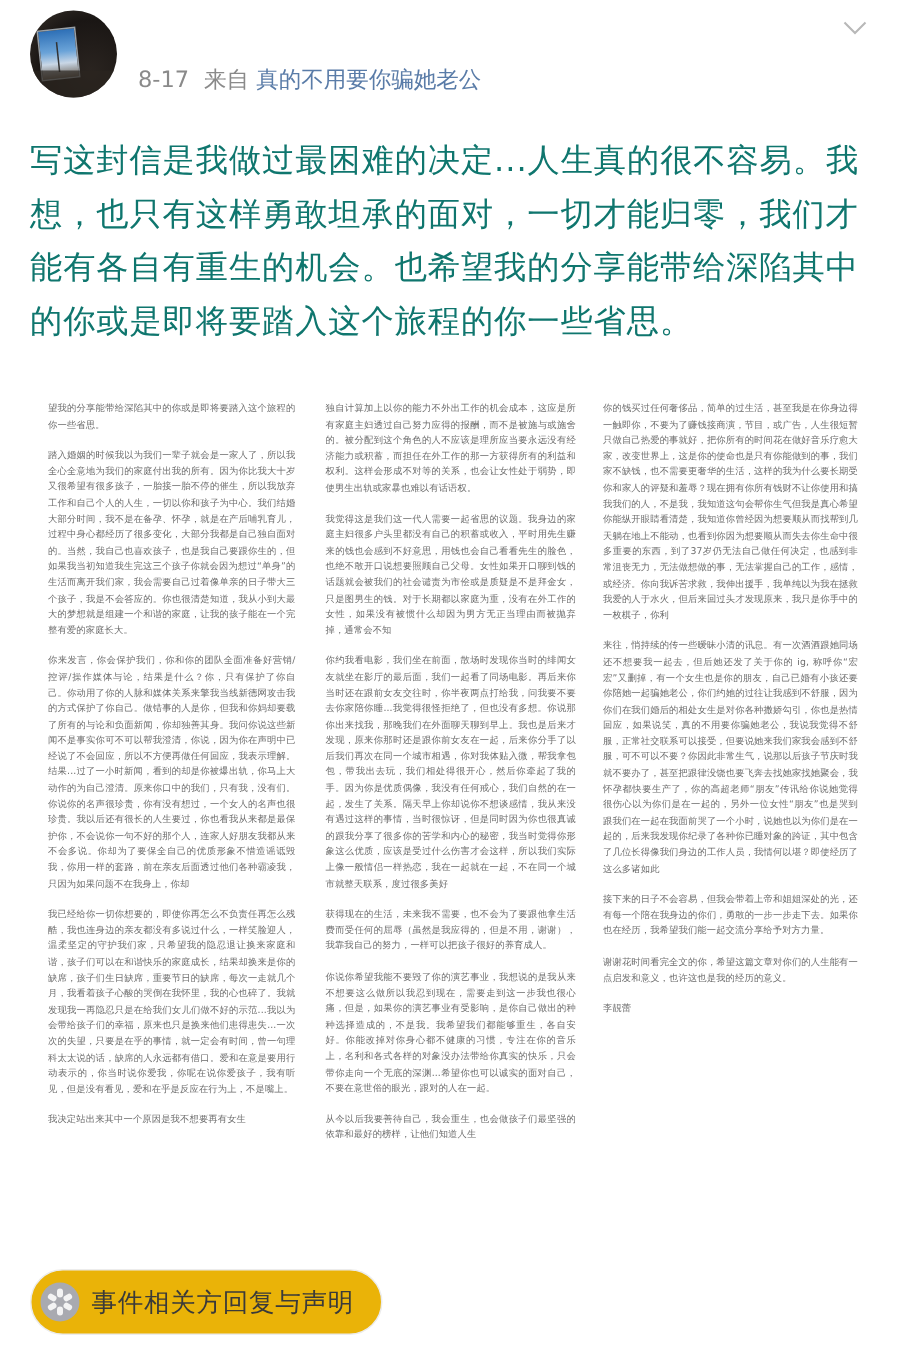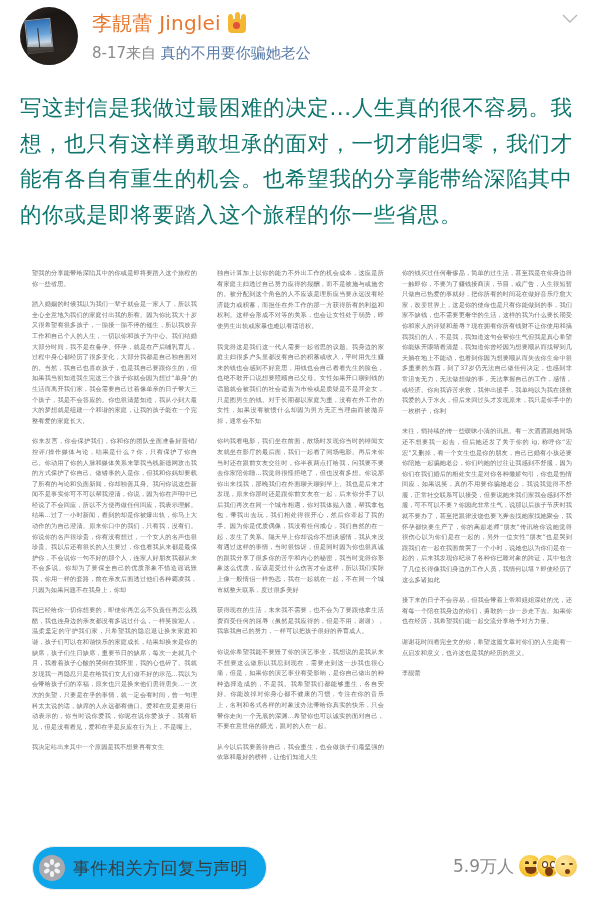--- a/index.html
+++ b/index.html
@@ -16,39 +16,39 @@
   .avatar .shade { position: absolute; left: 0; top: 40px; width: 58px; height: 20px; background: #2b2520; opacity: .7; }
 
   .name-row { position: absolute; left: 92px; top: 10px; display: flex; align-items: center; }
   .name { font-size: 20px; color: #e8772e; letter-spacing: 0.2px; }
   .crown { margin-left: 6px; width: 20px; height: 19px; position: relative; }
   .crown .base { position: absolute; left: 1px; top: 5px; width: 18px; height: 14px; background: #f4b733; border-radius: 3px 3px 4px 4px; }
   .crown .tip { position: absolute; top: 0; width: 5px; height: 7px; background: #f4b733; border-radius: 50% 50% 0 0; }
   .crown .gem { position: absolute; left: 6px; top: 8px; width: 7px; height: 7px; background: #e0523a; border-radius: 50%; }
 
   .meta { position: absolute; left: 92px; top: 44px; font-size: 15px; color: #8a8a8a; white-space: nowrap; }
-  .meta .source { }
+  .meta .source { margin-left: 10px; }
   .meta .client { color: #5a7ca8; }
 
   .chevron { position: absolute; left: 562px; top: 14px; width: 14px; height: 14px; }
   .chevron svg { display: block; }
 
   .post-text { position: absolute; left: 20px; top: 90px; width: 565px; font-size: 21.5px; line-height: 35.5px;
     color: #0f766e; letter-spacing: 0.6px; }
 
   .letters { position: absolute; left: 0; top: 260px; width: 600px; height: 580px; }
   .letter-col { position: absolute; top: 8px; font-size: 6.2px; line-height: 10.6px; color: #6c6c6c; letter-spacing: 0.1px; }
   .letter-col p { margin-bottom: 10px; text-align: justify; }
   .col1 { left: 32px; width: 165px; }
   .col2 { left: 217px; width: 167px; }
   .col3 { left: 402px; width: 170px; }
 
   .footer { position: absolute; left: 0; top: 840px; width: 600px; height: 57px; }
-  .topic-pill { position: absolute; left: 32px; top: 6px; height: 44px; padding: 0 18px 0 6px; border-radius: 22px;
-    background: #0ea5e9; border: 1px solid #ececec; display: flex; align-items: center; }
+  .topic-pill { position: absolute; left: 20px; top: 6px; height: 44px; padding: 0 18px 0 6px; border-radius: 22px;
+    background: #eab308; border: 1px solid #ececec; display: flex; align-items: center; }
   .topic-icon { width: 26px; height: 26px; border-radius: 50%; background: #a9aab0; position: relative; margin-right: 8px; }
   .topic-icon i { position: absolute; width: 4px; height: 6px; background: #f3f3f3; border-radius: 2px; left: 11px; top: 10px; }
   .topic-label { font-size: 17px; color: #3a3a3a; letter-spacing: 0.5px; }
 
   .reactions { position: absolute; right: 22px; top: 14px; display: flex; align-items: center; }
   .react-count { font-size: 17px; color: #8a8a8a; margin-right: 10px; }
   .emoji { width: 24px; height: 24px; border-radius: 50%; background: radial-gradient(circle at 40% 35%, #ffe27a, #f5b81c 70%, #e89a10);
     position: relative; margin-left: -6px; border: 1px solid #fff; }
   .emoji:first-of-type { margin-left: 0; }
   .emoji .mouth { position: absolute; left: 6px; top: 12px; width: 12px; height: 7px; background: #7a3b10; border-radius: 0 0 6px 6px; }
@@ -56,30 +56,20 @@
   .emoji .o-mouth { position: absolute; left: 8px; top: 12px; width: 8px; height: 9px; background: #7a3b10; border-radius: 50%; }
   .emoji.pale { background: radial-gradient(circle at 40% 35%, #ffe9a3, #f7cc5a 70%, #eeb53a); }
 </style>
 </head>
 <body>
 
 <div class="header">
   <div class="avatar">
     <div class="pic"></div>
     <div class="shade"></div>
-  </div>
-  <div class="name-row">
-    <span class="name">李靚蕾 Jinglei</span>
-    <span class="crown">
-      <span class="base"></span>
-      <span class="tip" style="left:1px"></span>
-      <span class="tip" style="left:8px;top:-2px"></span>
-      <span class="tip" style="left:14px"></span>
-      <span class="gem"></span>
-    </span>
   </div>
   <div class="meta">
     <span>8-17</span><span class="source">来自</span> <span class="client">真的不用要你骗她老公</span>
   </div>
   <div class="chevron">
     <svg width="16" height="10" viewBox="0 0 16 10">
         <polyline points="1,1 8,8 15,1" fill="none" stroke="#b8b8b8" stroke-width="1.4"></polyline>
       </svg>
   </div>
 </div>
@@ -116,31 +106,13 @@
     <span class="topic-icon">
       <i style="transform:rotate(0deg) translateY(-6px)"></i>
       <i style="transform:rotate(60deg) translateY(-6px)"></i>
       <i style="transform:rotate(120deg) translateY(-6px)"></i>
       <i style="transform:rotate(180deg) translateY(-6px)"></i>
       <i style="transform:rotate(240deg) translateY(-6px)"></i>
       <i style="transform:rotate(300deg) translateY(-6px)"></i>
     </span>
     <span class="topic-label">事件相关方回复与声明</span>
   </div>
-  <div class="reactions">
-    <span class="react-count">5.9万人</span>
-    <span class="emoji">
-      <span class="eye" style="left:6px;top:6px;height:3px;border-radius:2px 2px 0 0"></span>
-      <span class="eye" style="left:14px;top:6px;height:3px;border-radius:2px 2px 0 0"></span>
-      <span class="mouth"></span>
-    </span>
-    <span class="emoji">
-      <span class="eye" style="left:5px;background:#fff;border:1px solid #5a3310;width:6px;height:7px"></span>
-      <span class="eye" style="left:13px;background:#fff;border:1px solid #5a3310;width:6px;height:7px"></span>
-      <span class="o-mouth"></span>
-    </span>
-    <span class="emoji pale">
-      <span class="eye" style="left:6px;top:8px;height:2px"></span>
-      <span class="eye" style="left:14px;top:8px;height:2px"></span>
-      <span class="o-mouth" style="width:5px;height:5px;left:10px;top:14px"></span>
-    </span>
-  </div>
 </div>
 
 </body></html>

